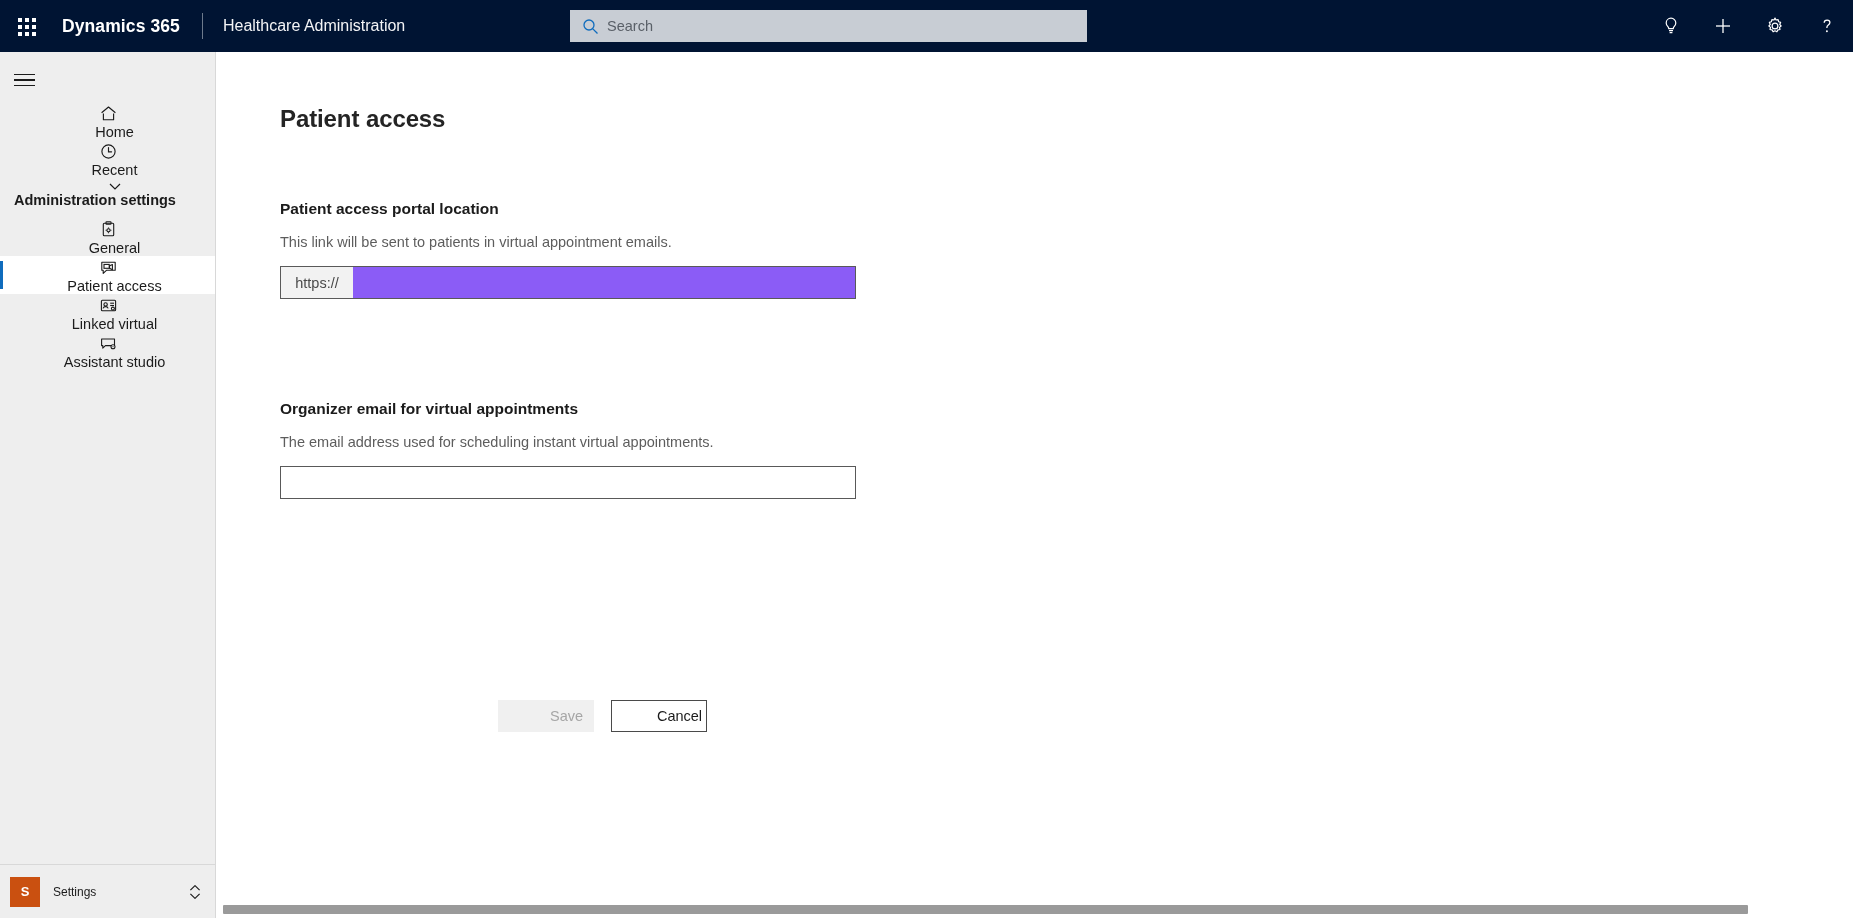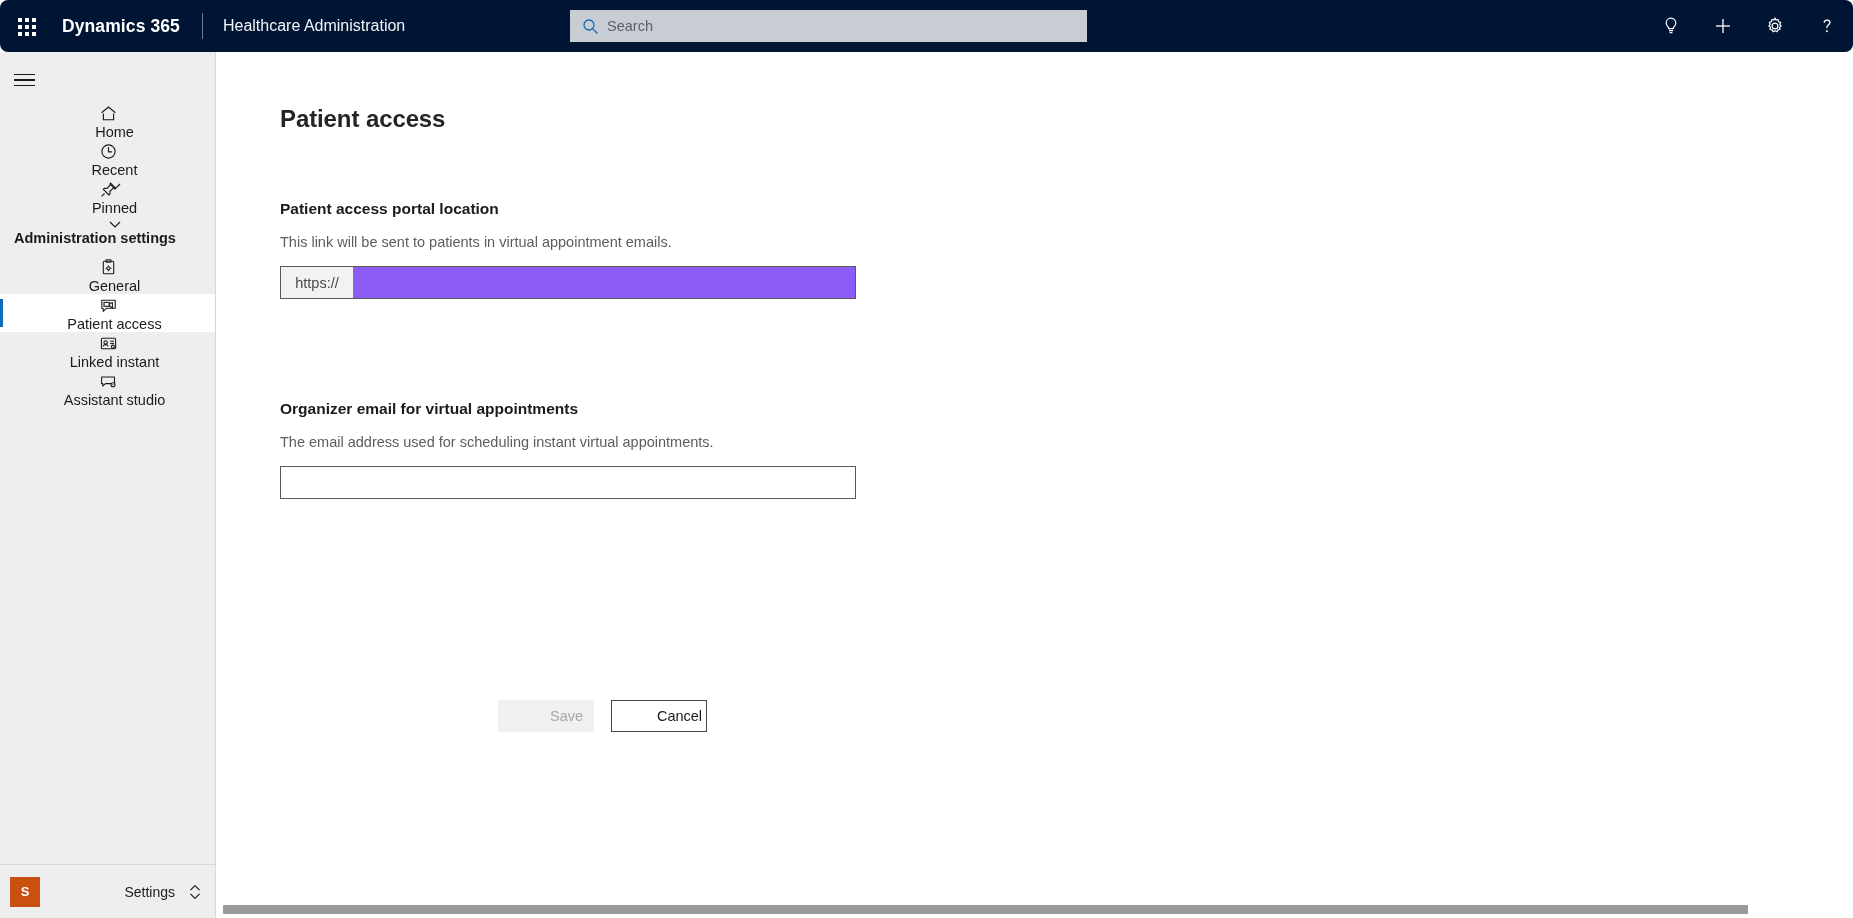--- a/index.html
+++ b/index.html
@@ -9,21 +9,21 @@
     overflow: hidden;
     background: #ffffff;
     font-family: "Liberation Sans", sans-serif;
   }
 
   
   #app-header {
     position: absolute; top: 0; left: 0;
     width: 1853px; height: 52px;
     background: #001433;
-    display: flex; align-items: center; border-radius: 8px;
+    display: flex; align-items: center;
   }
   #waffle-button {
     width: 52px; height: 52px;
     display: flex; align-items: center; justify-content: center;
     cursor: pointer;
   }
   .waffle-grid {
     width: 17px; height: 17px;
     display: grid;
     grid-template-columns: repeat(3, 1fr);
@@ -154,24 +154,23 @@
     width: 30px; height: 30px;
     background: #ca5010;
     color: #ffffff;
     font-size: 13px;
     font-weight: 700;
     display: flex; align-items: center; justify-content: center;
     flex: 0 0 30px;
   }
   #settings-label {
     margin-left: 13px;
-    font-size: 14px;
+    font-size: 12px;
     color: #1b1b1b;
     flex: 1;
-    text-align: right;
   }
   #settings-chevron {
     width: 40px; display: flex; align-items: center; justify-content: center;
   }
 
   
   #main-content {
     position: absolute;
     left: 217px; top: 52px;
     width: 1636px; height: 866px;
@@ -364,34 +363,20 @@
       </svg>
     </span>
     <span class="nav-label">Recent</span>
     <span class="nav-chevron">
       <svg width="16" height="16" viewBox="0 0 16 16">
         <path d="M3 6l5 5 5-5" fill="none" stroke="#1b1b1b" stroke-width="1.2"></path>
       </svg>
     </span>
   </div>
 
-  <div class="nav-item">
-    <span class="nav-icon">
-      <svg width="19" height="19" viewBox="0 0 19 19">
-        <path d="M11.3 2.8l4.9 4.9-2 0.4-3.4 3.4 0.3 2.4-1.1 1.1-5.7-5.7 1.1-1.1 2.4 0.3 3.4-3.4z" fill="none" stroke="#1b1b1b" stroke-width="1.15" stroke-linejoin="round"></path>
-        <line x1="5.6" y1="13.4" x2="2.6" y2="16.4" stroke="#1b1b1b" stroke-width="1.15"></line>
-      </svg>
-    </span>
-    <span class="nav-label">Pinned</span>
-    <span class="nav-chevron">
-      <svg width="16" height="16" viewBox="0 0 16 16">
-        <path d="M3 6l5 5 5-5" fill="none" stroke="#1b1b1b" stroke-width="1.2"></path>
-      </svg>
-    </span>
-  </div>
 
   <div id="sidebar-group-title">Administration settings</div>
 
   <div class="nav-item">
     <span class="nav-icon">
       <svg width="19" height="19" viewBox="0 0 19 19">
         <rect x="4.3" y="3.2" width="10.4" height="12.6" rx="1" fill="none" stroke="#1b1b1b" stroke-width="1.1"></rect>
         <rect x="7" y="1.7" width="5" height="2.6" rx="0.6" fill="none" stroke="#1b1b1b" stroke-width="1.1"></rect>
         <circle cx="9.5" cy="10.3" r="1.6" fill="none" stroke="#1b1b1b" stroke-width="1.1"></circle>
         <path d="M9.5 7.4v1M9.5 12.2v1M6.6 10.3h1M11.4 10.3h1" stroke="#1b1b1b" stroke-width="1.1"></path>
@@ -415,21 +400,21 @@
     <span class="nav-icon">
       <svg width="19" height="19" viewBox="0 0 19 19">
         <rect x="2.4" y="4.2" width="14.2" height="10.6" rx="1" fill="none" stroke="#1b1b1b" stroke-width="1.1"></rect>
         <circle cx="6.6" cy="8.4" r="1.7" fill="none" stroke="#1b1b1b" stroke-width="1.1"></circle>
         <path d="M4 12.4c0.5-1.2 1.5-1.8 2.6-1.8s2.1 0.6 2.6 1.8" fill="none" stroke="#1b1b1b" stroke-width="1.1"></path>
         <line x1="11.2" y1="7.2" x2="15" y2="7.2" stroke="#1b1b1b" stroke-width="1.1"></line>
         <line x1="11.2" y1="9.5" x2="15" y2="9.5" stroke="#1b1b1b" stroke-width="1.1"></line>
         <circle cx="13.9" cy="12.6" r="1.5" fill="#ffffff" stroke="#1b1b1b" stroke-width="1.1"></circle>
       </svg>
     </span>
-    <span class="nav-label">Linked instant</span>
+    <span class="nav-label">Linked virtual</span>
   </div>
 
   <div class="nav-item">
     <span class="nav-icon">
       <svg width="19" height="19" viewBox="0 0 19 19">
         <path d="M2.6 5h12.9v6.6H6.4l-2.6 2.5v-2.5H2.6z" fill="none" stroke="#1b1b1b" stroke-width="1.1" stroke-linejoin="round"></path>
         <circle cx="14" cy="12.7" r="2" fill="#ffffff" stroke="#1b1b1b" stroke-width="1.1"></circle>
         <circle cx="14" cy="12.7" r="0.6" fill="#1b1b1b"></circle>
       </svg>
     </span>

